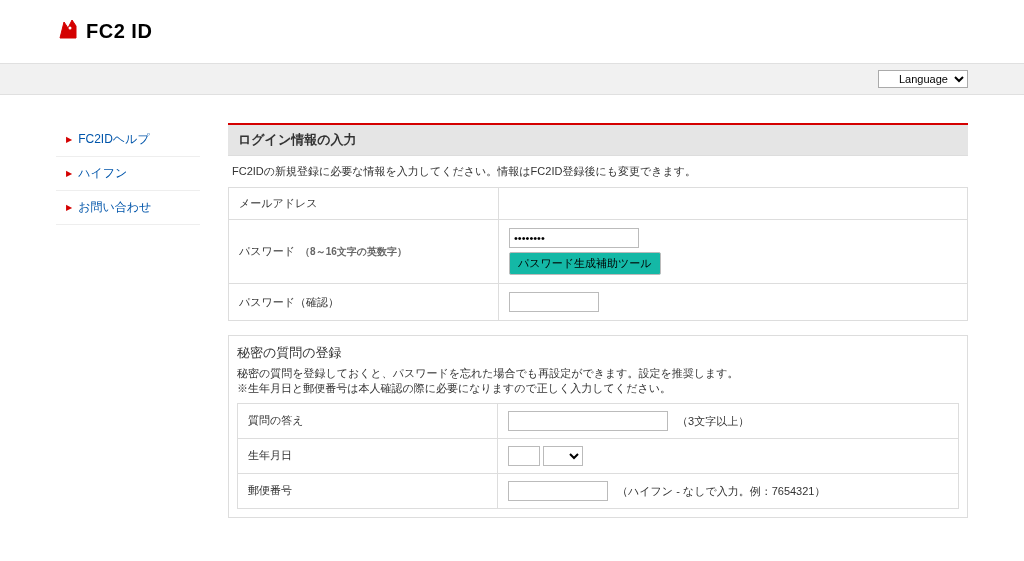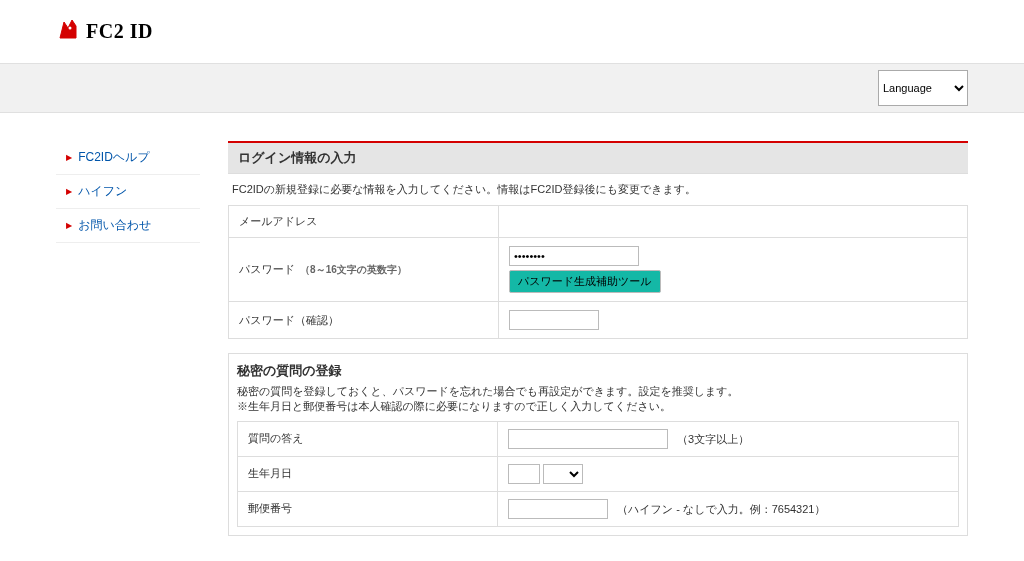--- a/index.html
+++ b/index.html
@@ -19,36 +19,36 @@
     .logo-icon {
       width: 24px;
       height: 24px;
       margin-right: 6px;
     }
     .logo-text {
       font-size: 20px;
       font-weight: bold;
       color: #000;
       letter-spacing: 0.5px;
-      font-family: Liberation Serif, serif;
     }
     .top-bar {
       background: #f1f1f1;
       border-top: 1px solid #e0e0e0;
       border-bottom: 1px solid #e0e0e0;
       padding: 6px 56px 6px 0;
       display: flex;
       justify-content: flex-end;
     }
     .language-select {
       width: 90px;
       font-size: 11px;
       border: 1px solid #aaa;
       background: #fff;
-      height: 36px;
+      height: 18px;
+      padding-left: 16px;
     }
     .content {
       display: flex;
       padding: 28px 56px 40px 56px;
       gap: 28px;
       align-items: flex-start;
     }
     .sidebar {
       width: 144px;
       flex-shrink: 0;
@@ -135,21 +135,21 @@
       margin-top: 4px;
     }
     .small-hint { font-size: 10px; color: #666; margin-left: 2px; font-weight: bold; }
     .secret-box {
       border: 1px solid #ddd;
       margin-top: 14px;
       padding: 8px 8px 0 8px;
     }
     .secret-title {
       font-size: 13px;
-      font-weight: bold;
+      font-weight: normal;
       color: #333;
       margin-bottom: 4px;
     }
     .secret-desc, .secret-note {
       font-size: 11px;
       color: #333;
       line-height: 1.4;
     }
     .secret-note { margin-bottom: 6px; }
     .secret-table { width: 100%; border-collapse: collapse; margin-top: 0; margin-bottom: 8px; }

